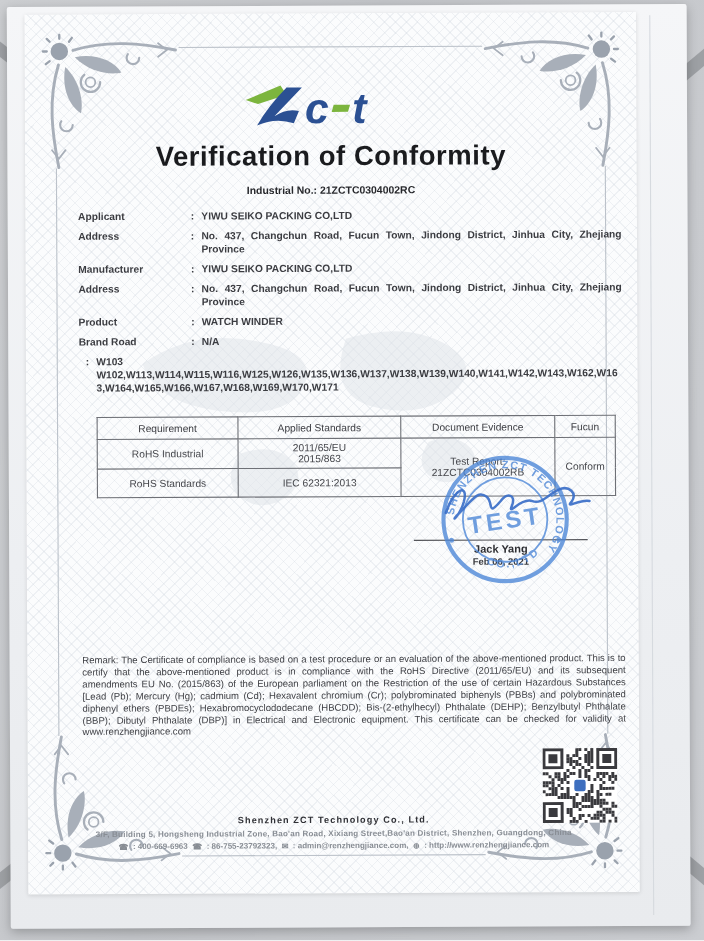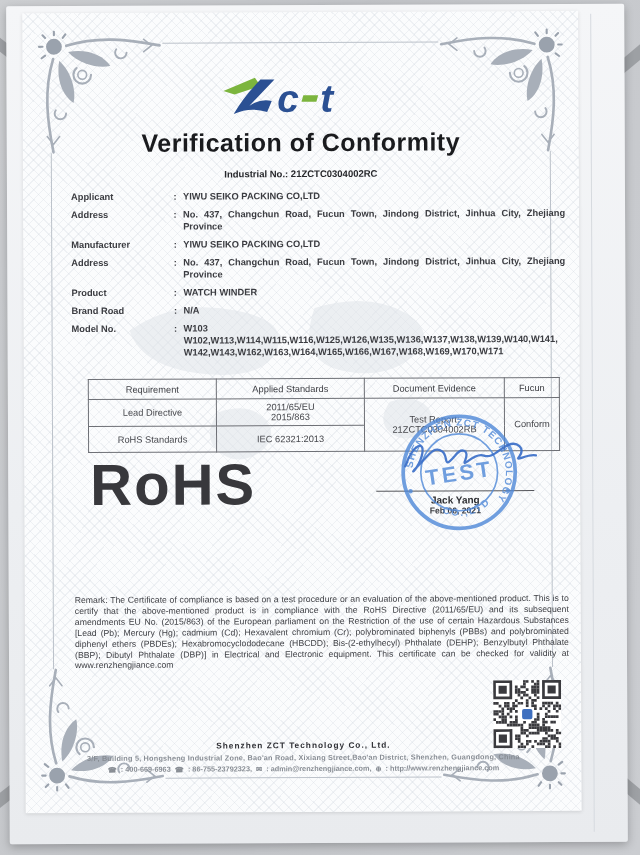--- a/index.html
+++ b/index.html
@@ -185,53 +185,51 @@
           <div class="lab">Product</div>
             <div class="colon">:</div>
           <div class="val">WATCH WINDER</div>
         </div>
         <div class="frow">
           <div class="lab">Brand Road</div>
             <div class="colon">:</div>
           <div class="val">N/A</div>
         </div>
         <div class="frow">
-          <div class="lab">Model No.</div>
             <div class="colon">:</div>
           <div class="val pre breakall">W103
 W102,W113,W114,W115,W116,W125,W126,W135,W136,W137,W138,W139,W140,W141,W142,W143,W162,W163,W164,W165,W166,W167,W168,W169,W170,W171</div>
         </div>
       </div>
 
       <table class="stdtable">
         <thead>
           <tr>
             <th style="width:128px">Requirement</th>
             <th style="width:148px">Applied Standards</th>
             <th style="width:140px">Document Evidence</th>
             <th>Fucun</th>
           </tr>
         </thead>
         <tbody>
           <tr>
-            <td>Lead Directive</td>
+            <td>RoHS Industrial</td>
             <td class="pre">2011/65/EU
 2015/863</td>
             <td class="pre" rowspan="2">Test Report:
 21ZCTC0304002RB</td>
             <td rowspan="2">Conform</td>
           </tr>
           <tr>
             <td>RoHS Standards</td>
             <td>IEC 62321:2013</td>
           </tr>
         </tbody>
       </table>
 
-      <div class="rohs-big">RoHS</div>
 
       <div class="sig-block">
         <div class="sig-line"></div>
         <div class="sig-name">Jack Yang</div>
         <div class="sig-date">Feb 06, 2021</div>
       </div>
 
       <svg class="stamp" viewBox="0 0 160 160">
         <g opacity="0.8">
           <circle cx="80" cy="78" r="54" fill="none" stroke="#4e87d7" stroke-width="3.6"></circle>

